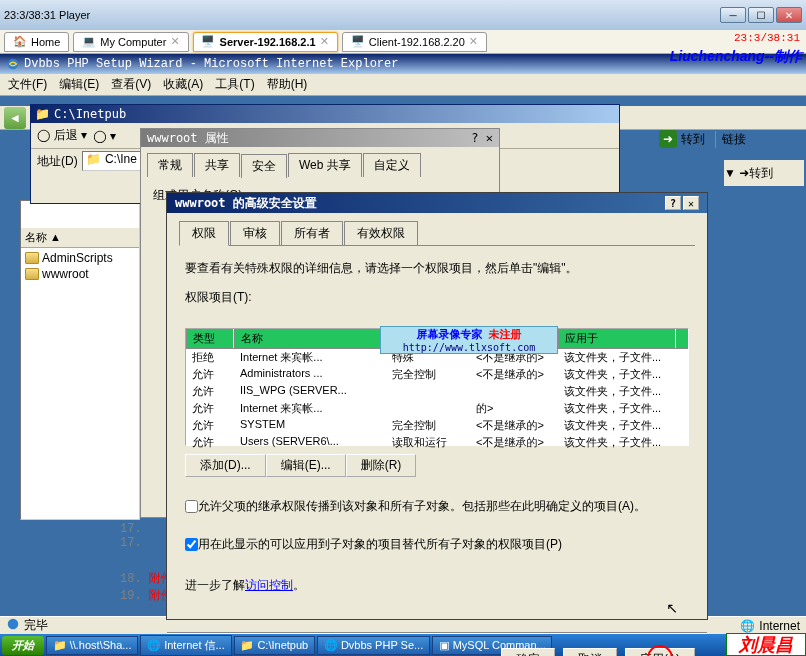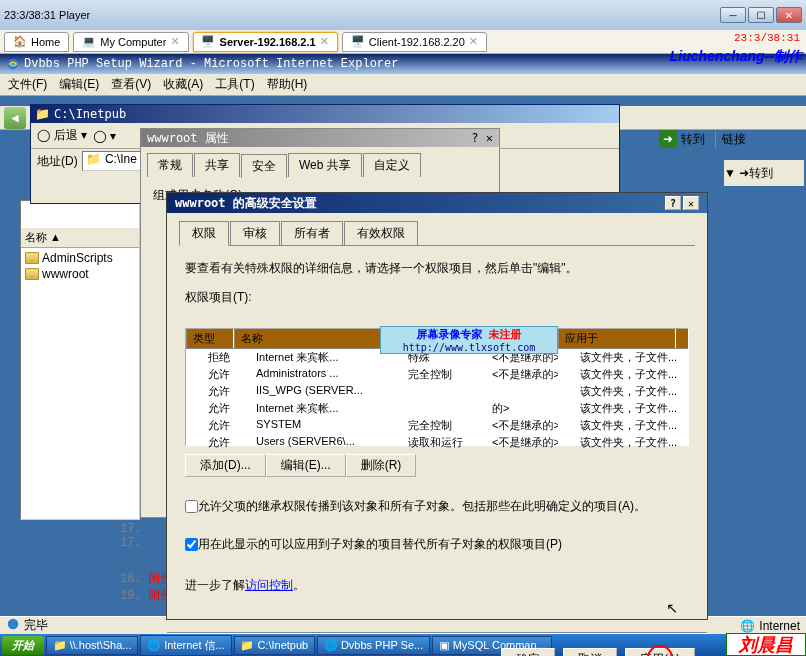--- a/index.html
+++ b/index.html
@@ -49,25 +49,25 @@
     .adv-title-btn { width: 16px; height: 14px; background: #ece9d8; border: 1px outset #fff; display: inline-flex; align-items: center; justify-content: center; font-size: 10px; color: #000; cursor: pointer; }
     .adv-body { padding: 8px 12px; }
     .adv-tabs { display: flex; border-bottom: 1px solid #888; }
     .adv-tab { padding: 3px 12px; background: #ece9d8; border: 1px solid #888; border-bottom: none; margin-right: 1px; cursor: pointer; }
     .adv-tab.active { background: #ece9d8; position: relative; z-index: 1; border-bottom: 1px solid #ece9d8; margin-bottom: -1px; }
     .adv-content { padding: 14px 6px; }
     .adv-text { margin-bottom: 12px; }
     .adv-label { margin-bottom: 22px; }
     
     .perm-table { width: 100%; border: 1px inset #fff; background: #fff; height: 118px; }
-    .perm-header { display: flex; background: #a16207; border-bottom: 1px solid #888; }
+    .perm-header { display: flex; background: #22c55e; border-bottom: 1px solid #888; }
     .perm-header .col { padding: 2px 6px; border-right: 1px solid #fff; border-left: 1px solid #888; font-size: 11px; }
     .perm-rows { }
     .perm-row { display: flex; padding: 0; font-size: 11px; }
-    .perm-row .col { padding: 1px 22px; white-space: nowrap; overflow: hidden; }
+    .perm-row .col { padding: 1px 6px; white-space: nowrap; overflow: hidden; }
     .col.c1 { width: 48px; }
     .col.c2 { width: 152px; }
     .col.c3 { width: 84px; }
     .col.c4 { width: 88px; }
     .col.c5 { width: 118px; }
     
     .overlay-demo { position: absolute; top: 326px; left: 380px; width: 178px; height: 28px; background: #b0e0f0; border: 1px solid #50a0c0; display: flex; flex-direction: column; align-items: center; justify-content: center; font-size: 11px; z-index: 10; }
     .overlay-demo .line1 { color: #00f; font-family: "黑体"; font-weight: bold; }
     .overlay-demo .line1 .unreg { color: #f00; margin-left: 6px; }
     .overlay-demo .line2 { color: #008; font-family: monospace; font-size: 10px; }

